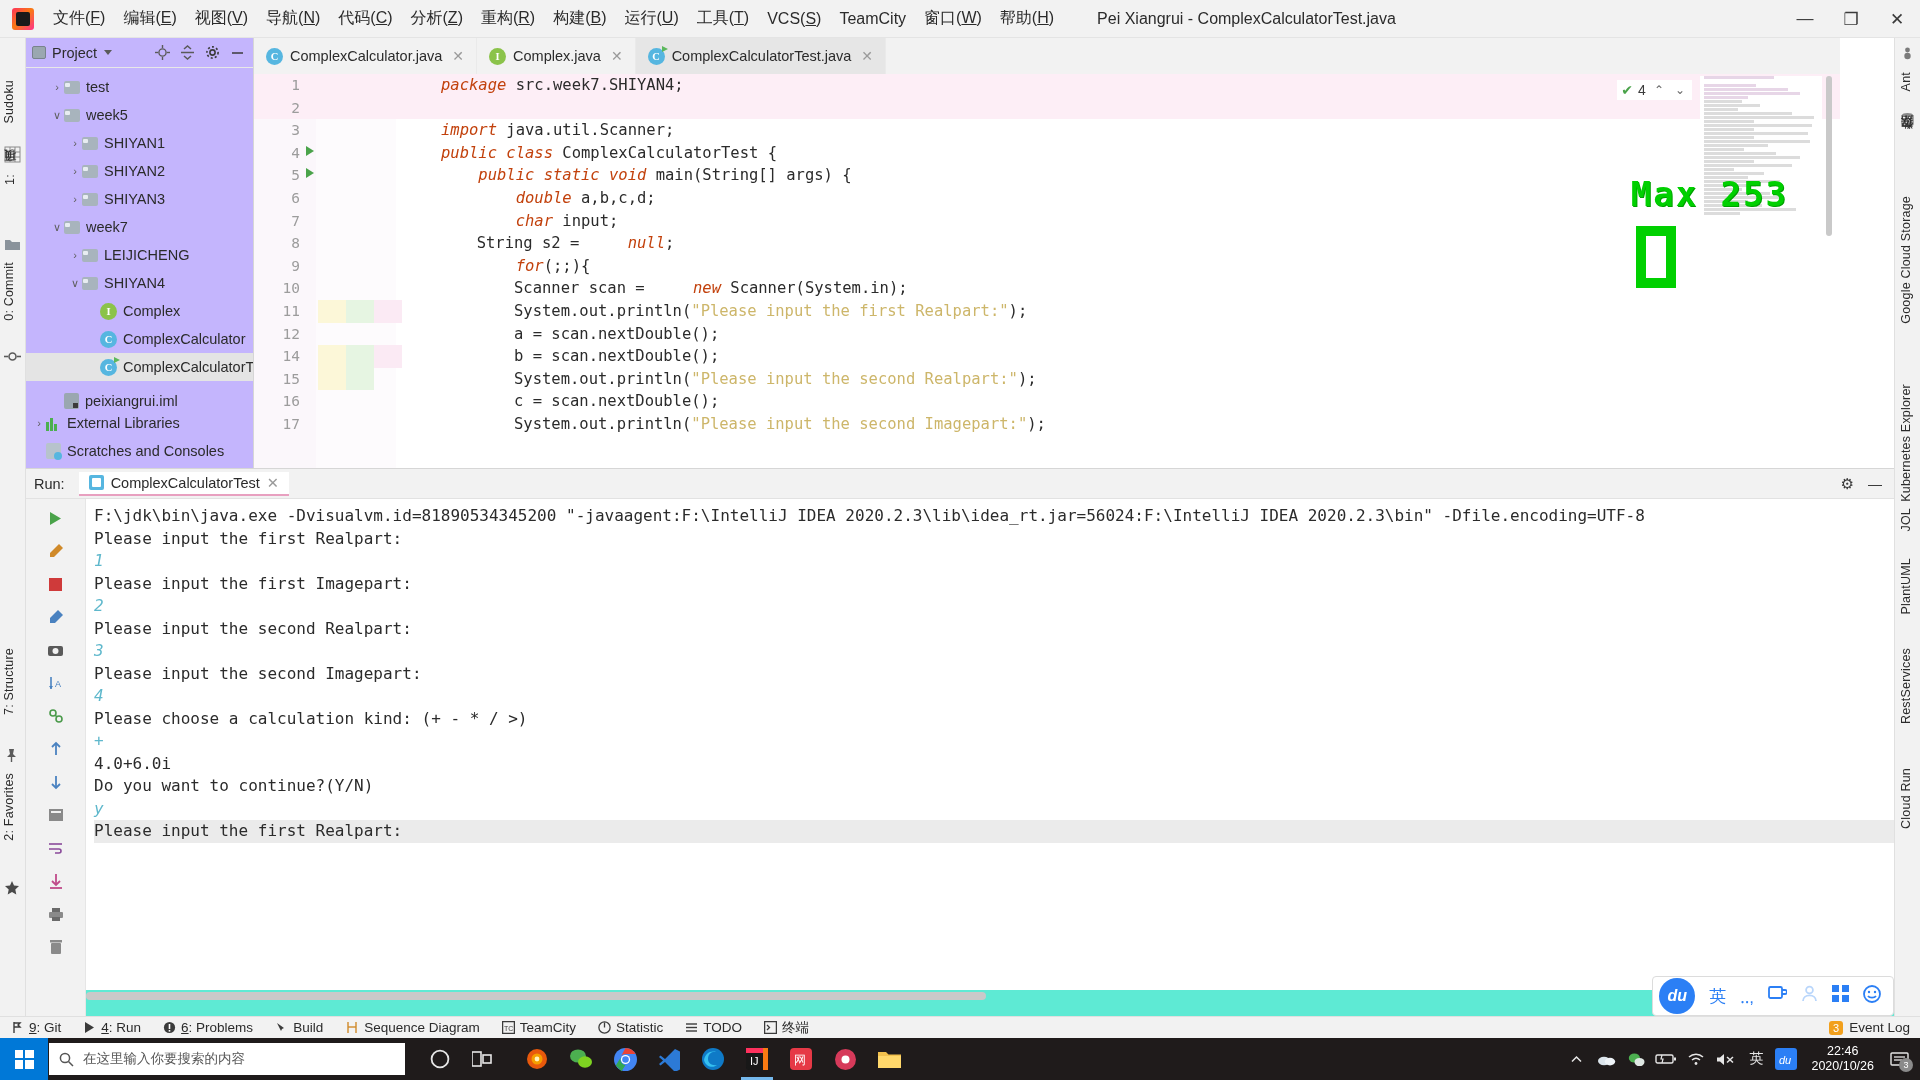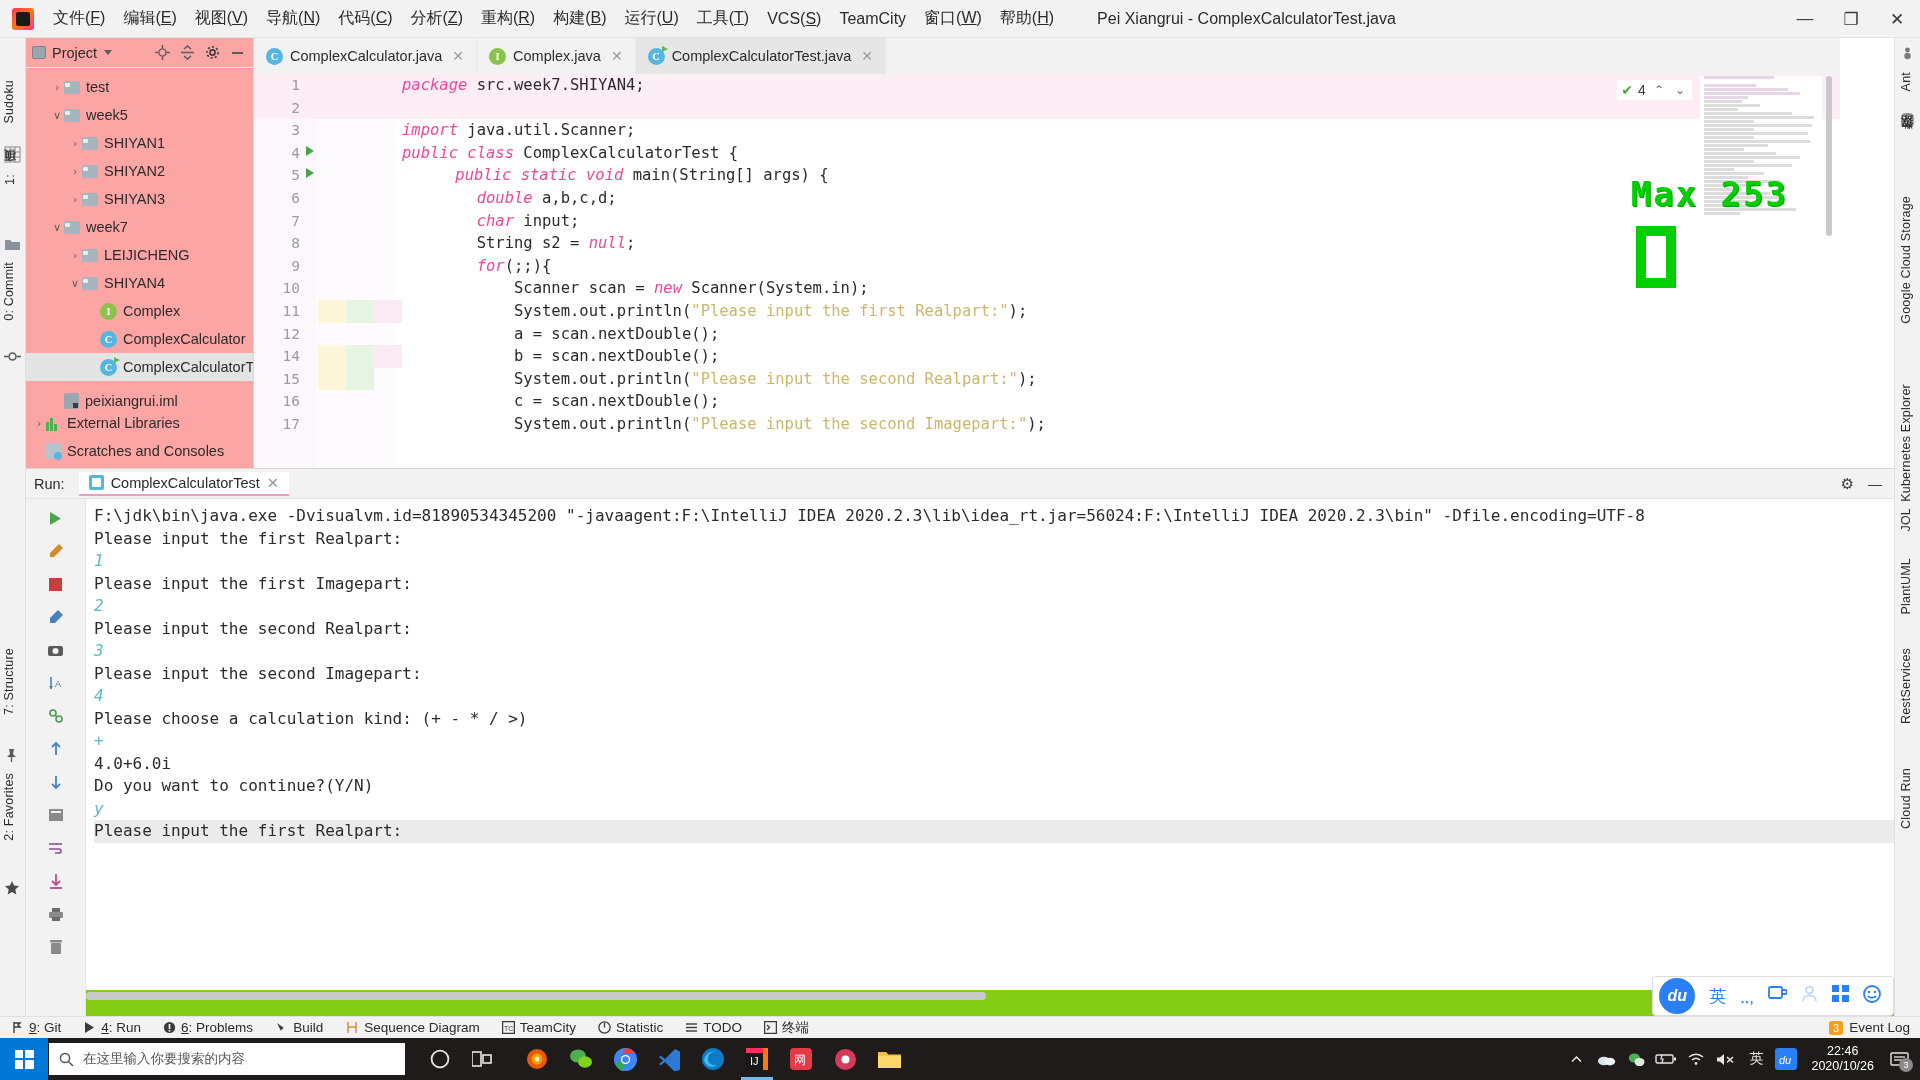--- a/index.html
+++ b/index.html
@@ -53,21 +53,21 @@
     position: absolute; left: 2px;
     writing-mode: vertical-rl; transform: rotate(180deg);
     font-size: 12.5px; color: #2b2b2b; white-space: nowrap;
     letter-spacing: 0.2px;
   }
   .vicon { position: absolute; left: 4px; width: 17px; height: 17px; }
 
   
   .proj-panel {
     position: absolute; left: 26px; top: 38px; width: 228px; height: 430px;
-    background: #fca5a5; border-right: 1px solid #d6d6d6;
+    background: #c4b5fd; border-right: 1px solid #d6d6d6;
   }
   .proj-head {
     height: 30px; display: flex; align-items: center; padding: 0 6px;
     border-bottom: 1px solid #e8e8e8;
   }
   .proj-head .sq {
     width: 14px; height: 13px; background: #9aa7b0; border-radius: 2px;
     margin-right: 6px; border: 1px solid #78838c;
   }
   .proj-title { font-size: 14.5px; color: #2b2b2b; }
@@ -150,21 +150,21 @@
   }
   .cl { position:relative; height:22.6px; white-space:pre; }
   .cl .ln {
     position:absolute; left:0; width:46px; text-align:right;
     color:#9c9c9c; font-size:14.5px;
   }
   .cl .run-ic { position:absolute; left:52px; top:4px; width:0;height:0;
     border-left:8px solid #4aa34a; border-top:5px solid transparent; border-bottom:5px solid transparent;}
   .cl .txt { position:absolute; left:64px; }
   .hl-band { position:absolute; left:0; right:0; height:22.6px; }
-  .kw { color:#ec4899; font-style:italic; }
+  .kw { color:#c2410c; font-style:italic;margin-left:39px; }
   .str { color:#cdb66a; }
   .pun { color:#2b2b2b; }
 
   
   .pinkband { background:#fdeef6; }
   .mk-y { position:absolute; width:28px; height:22.6px; background:#fcf7d8; }
   .mk-g { position:absolute; width:28px; height:22.6px; background:#e6f5e2; }
   .mk-p { position:absolute; width:28px; height:22.6px; background:#fbeaf4; }
 
   
@@ -199,21 +199,21 @@
 
   
   .right-strip {
     position:absolute; right:0; top:38px; width:26px; height:978px;
     background:#f2f2f2; border-left:1px solid #e0e0e0;
   }
 
   
   .run-panel {
     position:absolute; left:26px; top:468px; width:1868px; height:548px;
-    background:#84cc16; border-top:1px solid #d6d6d6;
+    background:#5eead4; border-top:1px solid #d6d6d6;
   }
   .run-head {
     height:30px; display:flex; align-items:center; padding:0 8px;
     background:#f2f2f2; border-bottom:1px solid #e2e2e2;
   }
   .run-head .lbl { font-size:14.5px; color:#2b2b2b; margin-right:14px; }
   .run-cfg {
     display:flex; align-items:center; gap:7px; font-size:14.5px; color:#2b2b2b;
     background:#fff; padding:3px 10px; border-bottom:2px solid #e8a0c0;
   }
@@ -511,21 +511,21 @@
         </div>
       </div>
     <div class="code-area">
       <div class="gutter"></div>
       <div class="marks"></div>
       <div class="code-lines" id="codelines">
           <div class="cl"><div class="hl-band pinkband"></div><span class="ln">1</span><span class="txt" style="left: 148px;"><span class="kw">package </span><span class="pun">src.week7.SHIYAN4;</span></span></div>
           <div class="cl"><div class="hl-band pinkband"></div><span class="ln">2</span><span class="txt" style="left: 148px;"></span></div>
           <div class="cl"><span class="ln">3</span><span class="txt" style="left: 148px;"><span class="kw">import </span><span class="pun">java.util.Scanner;</span></span></div>
           <div class="cl"><span class="ln">4</span><span class="run-ic"></span><span class="txt" style="left: 148px;"><span class="kw">public class </span><span class="pun">ComplexCalculatorTest {</span></span></div>
-          <div class="cl"><span class="ln">5</span><span class="run-ic"></span><span class="txt" style="left: 164px;"><span class="pun">    </span><span class="kw">public static void </span><span class="pun">main(String[] args) {</span></span></div>
+          <div class="cl"><span class="ln">5</span><span class="run-ic"></span><span class="txt" style="left: 148px;"><span class="pun">    </span><span class="kw">public static void </span><span class="pun">main(String[] args) {</span></span></div>
           <div class="cl"><span class="ln">6</span><span class="txt" style="left: 148px;"><span class="pun">        </span><span class="kw">double </span><span class="pun">a,b,c,d;</span></span></div>
           <div class="cl"><span class="ln">7</span><span class="txt" style="left: 148px;"><span class="pun">        </span><span class="kw">char </span><span class="pun">input;</span></span></div>
           <div class="cl"><span class="ln">8</span><span class="txt" style="left: 148px;"><span class="pun">        String s2 = </span><span class="kw">null</span><span class="pun">;</span></span></div>
           <div class="cl"><span class="ln">9</span><span class="txt" style="left: 148px;"><span class="pun">        </span><span class="kw">for</span><span class="pun">(;;){</span></span></div>
           <div class="cl"><span class="ln">10</span><span class="txt" style="left: 148px;"><span class="pun">            Scanner scan = </span><span class="kw">new </span><span class="pun">Scanner(System.in);</span></span></div>
           <div class="cl"><div class="mk-y" style="left: 64px;"></div><div class="mk-g" style="left: 92px;"></div><div class="mk-p" style="left: 120px;"></div><span class="ln">11</span><span class="txt" style="left: 148px;"><span class="pun">            System.out.println(</span><span class="str">"Please input the first Realpart:"</span><span class="pun">);</span></span></div>
           <div class="cl"><span class="ln">12</span><span class="txt" style="left: 148px;"><span class="pun">            a = scan.nextDouble();</span></span></div>
           <div class="cl"><div class="mk-y" style="left: 64px;"></div><div class="mk-g" style="left: 92px;"></div><div class="mk-p" style="left: 120px;"></div><span class="ln">14</span><span class="txt" style="left: 148px;"><span class="pun">            b = scan.nextDouble();</span></span></div>
           <div class="cl"><div class="mk-y" style="left: 64px;"></div><div class="mk-g" style="left: 92px;"></div><span class="ln">15</span><span class="txt" style="left: 148px;"><span class="pun">            System.out.println(</span><span class="str">"Please input the second Realpart:"</span><span class="pun">);</span></span></div>
           <div class="cl"><span class="ln">16</span><span class="txt" style="left: 148px;"><span class="pun">            c = scan.nextDouble();</span></span></div>

